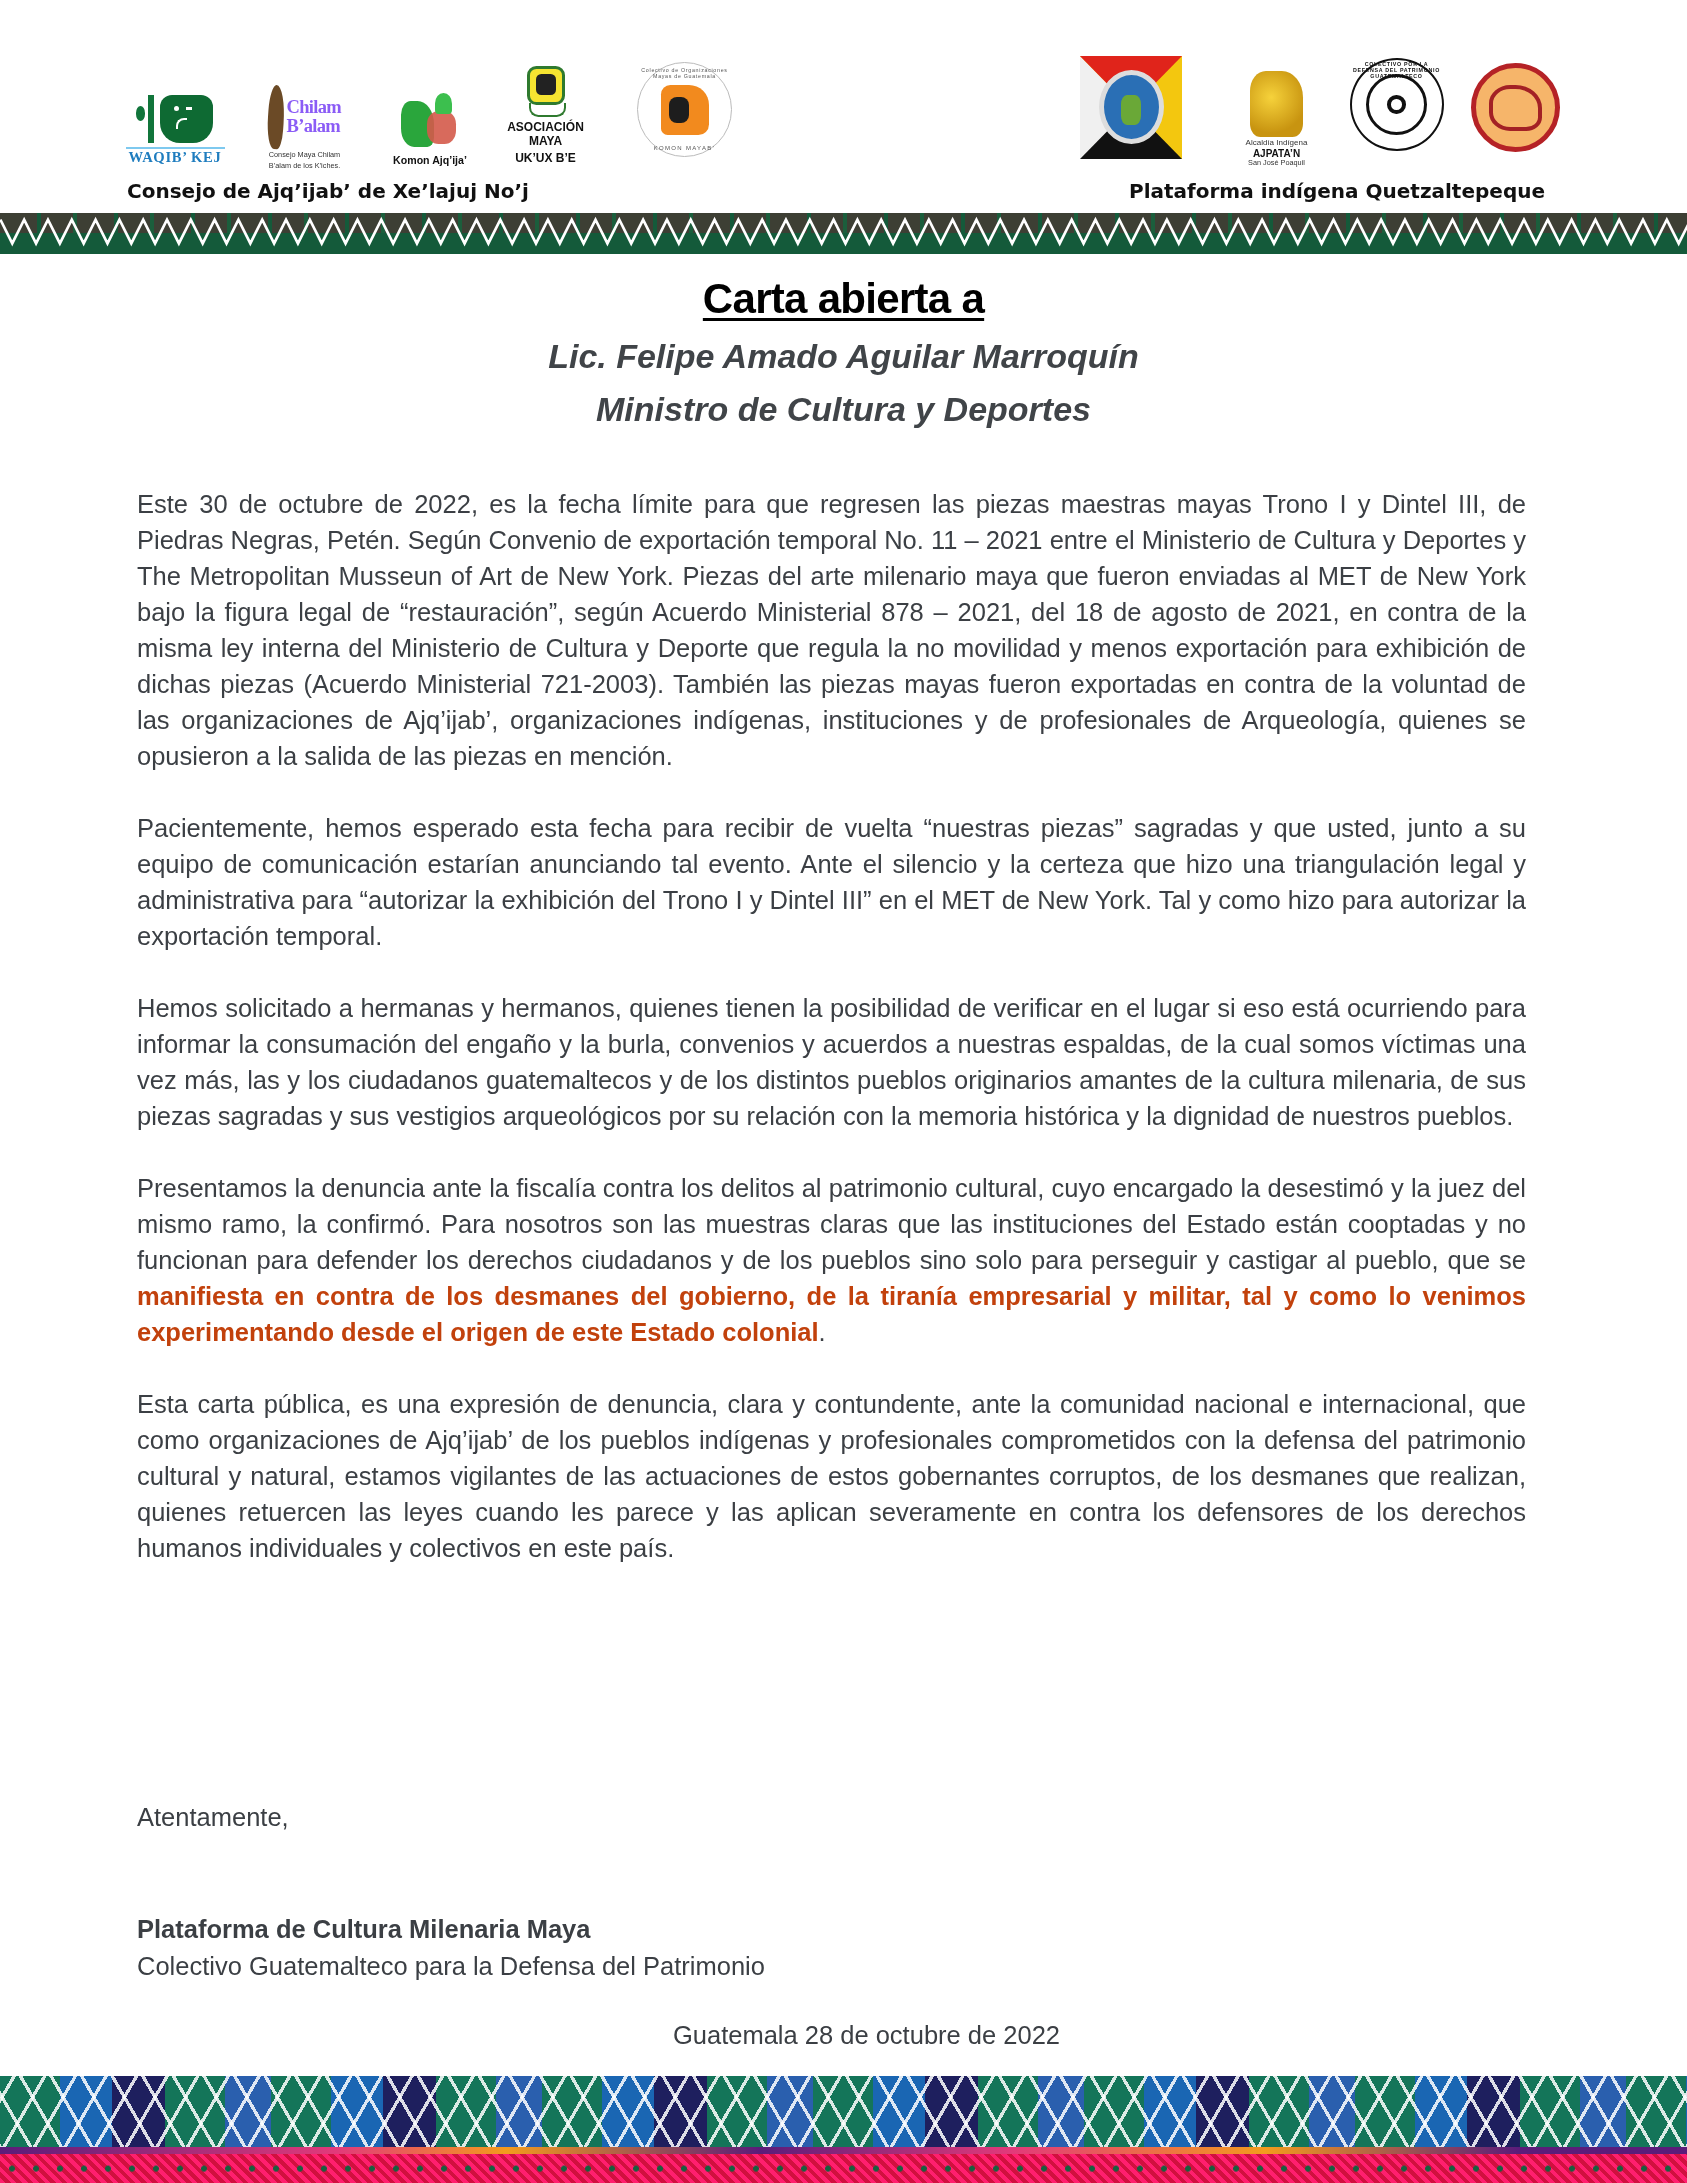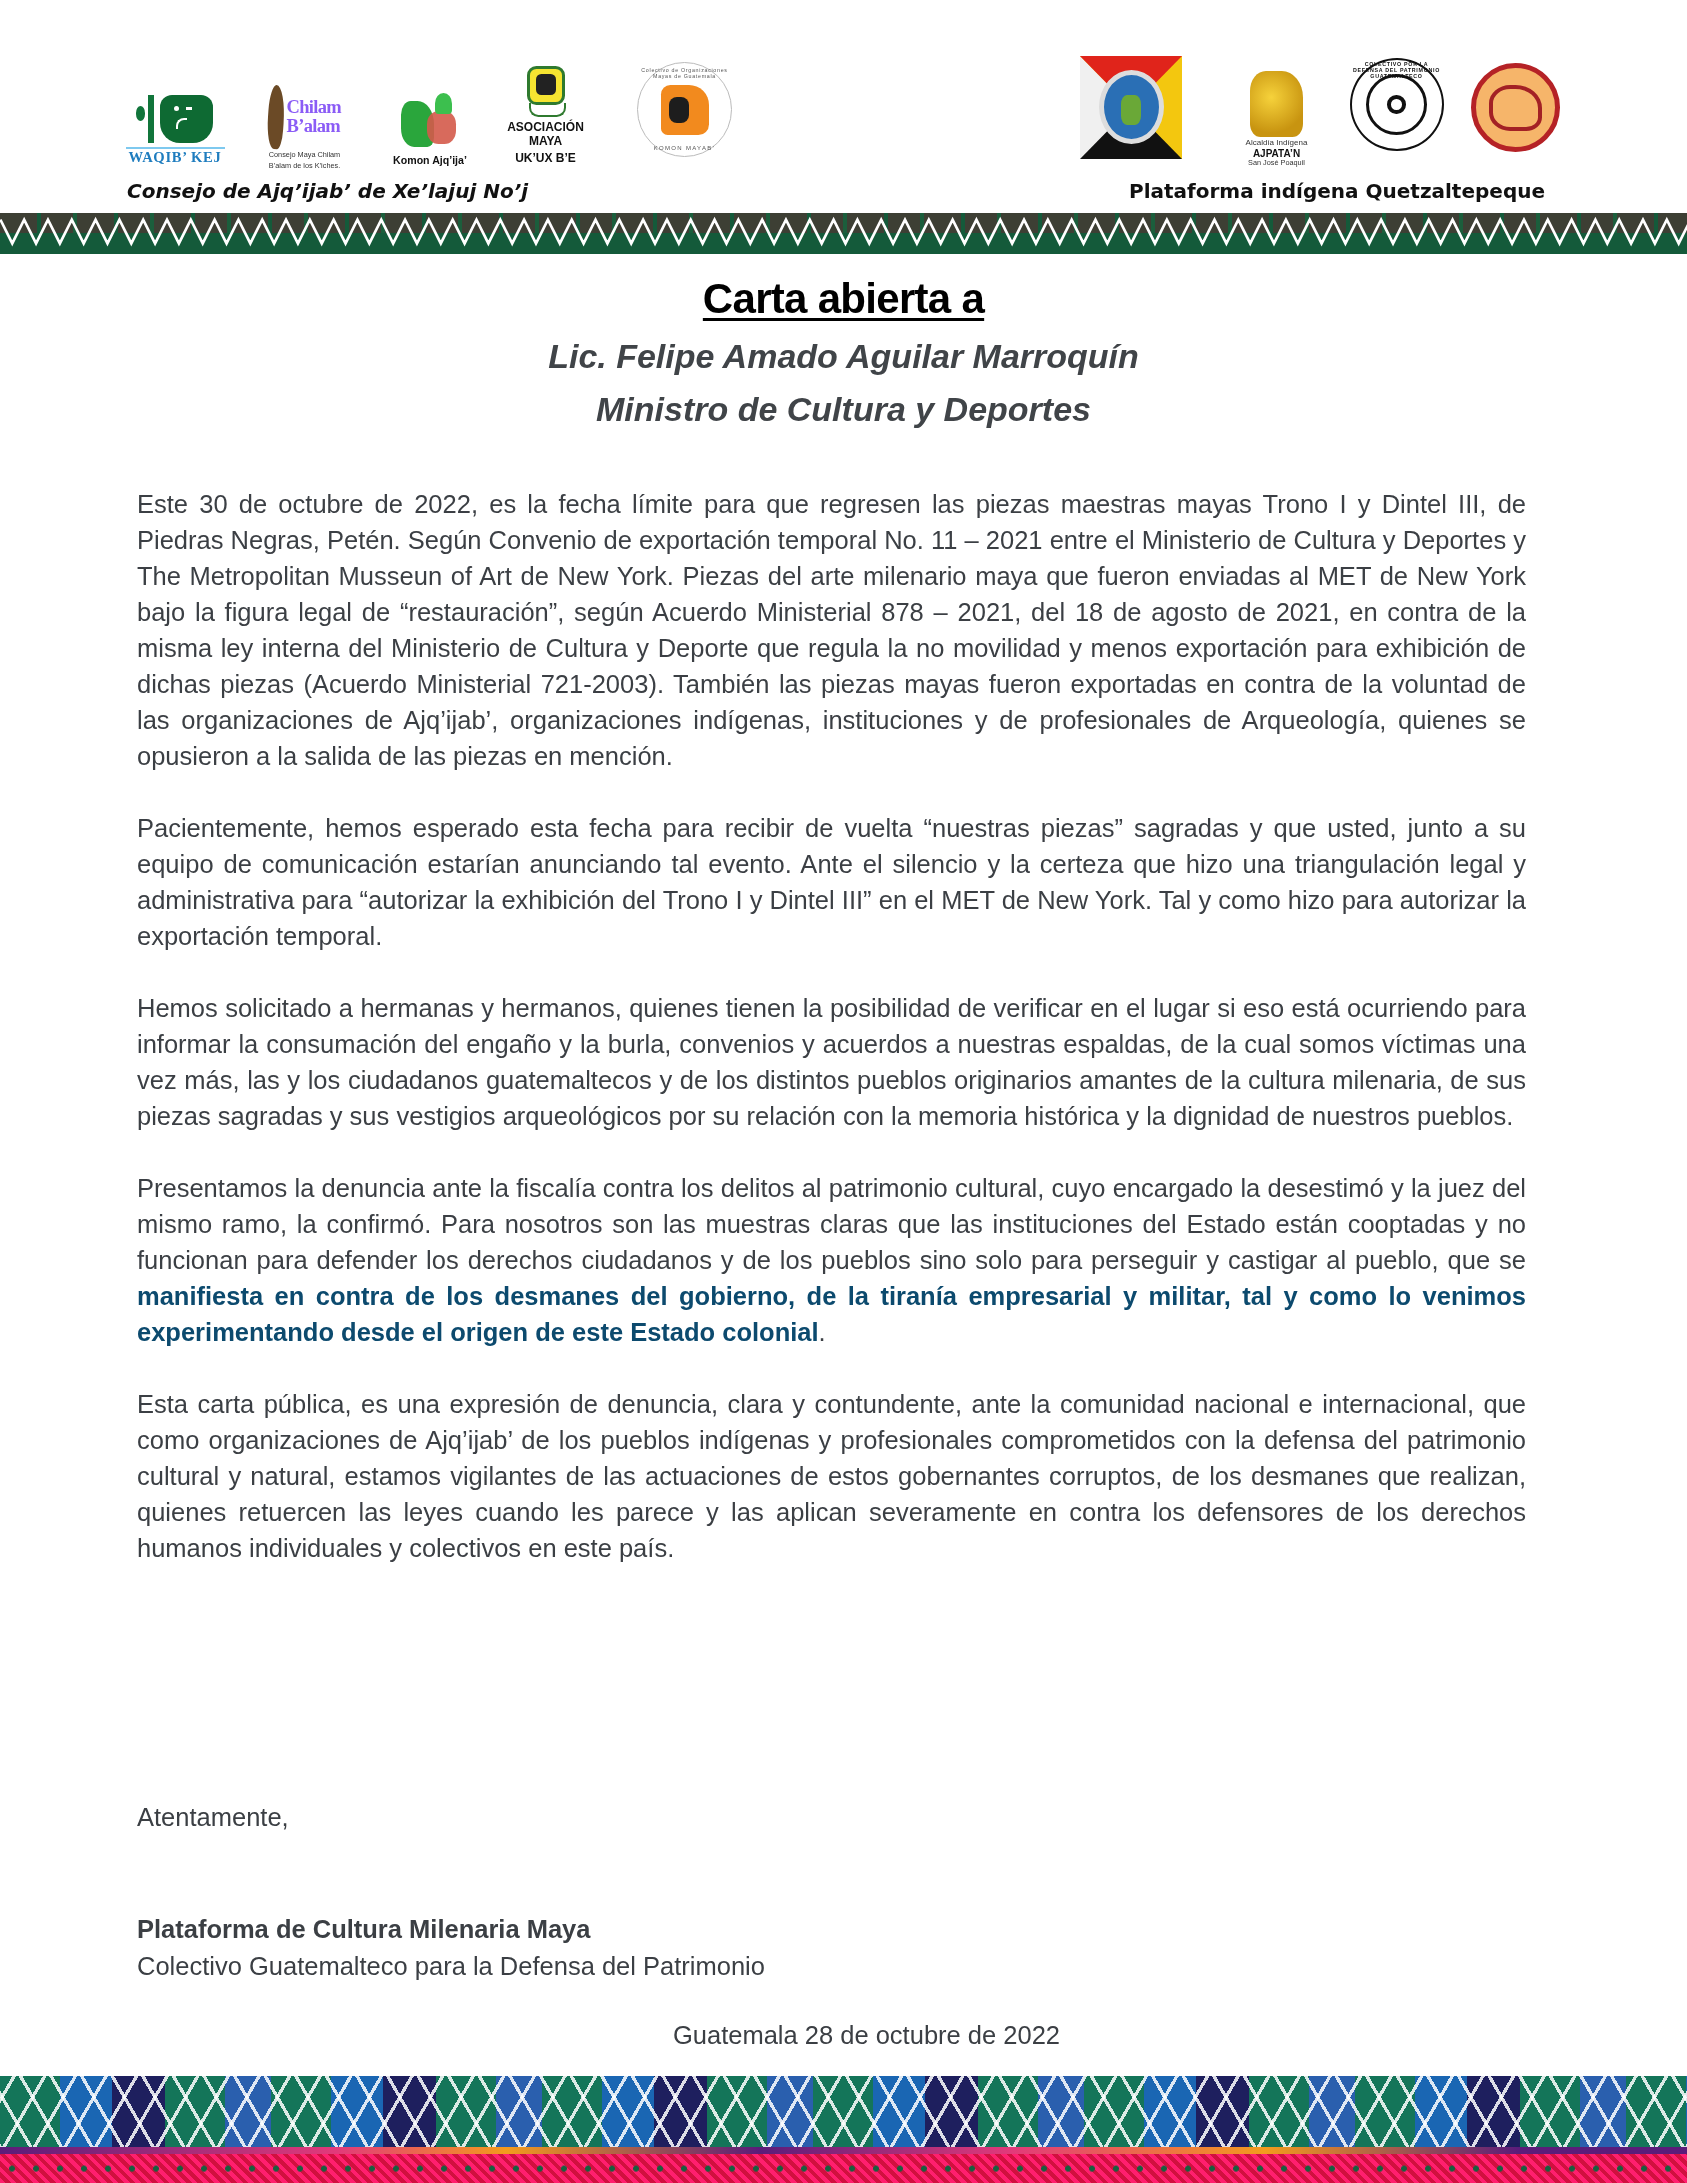--- a/index.html
+++ b/index.html
@@ -74,38 +74,38 @@
   .colectivo .ring { width: 90px; height: 90px; border-radius: 50%; border: 2px solid #111; display:flex; align-items:center; justify-content:center; position: relative; }
   .colectivo .inner { width: 61px; height: 61px; border-radius: 50%; border: 3.3px solid #111; display:flex; align-items:center; justify-content:center; box-sizing:border-box; }
   .colectivo .eye { width: 18.5px; height: 18.5px; border-radius: 50%; border: 4px solid #111; box-sizing: border-box; }
   .colectivo .arc { position:absolute; top: 1.3px; left:0; right:0; text-align:center; font-size: 5.3px; font-weight: bold; letter-spacing: 0.7px; color:#111; }
 
   .usac { left: 1350px; top: 13.2px; width: 93px; height: 93px; }
   .usac .ring { width: 89px; height: 89px; border-radius: 50%; background: #f6b56a; border: 5.3px solid #b52226; box-sizing: border-box; display:flex; align-items:center; justify-content:center; }
   .usac .core { width: 53px; height: 46px; border: 4px solid #a32125; border-radius: 40% 50% 30% 40%; box-sizing: border-box; }
 
   
-  .hdr-left { position: absolute; left: 127px; top: 179px; font-family: "DejaVu Sans", sans-serif; font-size: 20px; font-weight: bold; color: #111; font-style: italic; }
+  .hdr-left { position: absolute; left: 127px; top: 179px; font-family: "DejaVu Sans", sans-serif; font-size: 20px; font-weight: bold; color: #111; }
   .hdr-right { position: absolute; right: 142px; top: 179px; font-family: "DejaVu Sans", sans-serif; font-size: 20px; font-weight: bold; color: #111; }
 
   
   .zigzag { position: absolute; left: 0; top: 213px; width: 1687px; height: 41px; background: #145a3a; overflow: hidden; }
   .zigzag .top { position:absolute; left:0; top:0; width:100%; height: 20px; background: repeating-linear-gradient(90deg, #3d3f34 0 37px, #145a3a 37px 41px, #3d3f34 41px 73px, #1b5e3c 73px 77px); }
   .zigzag svg { position:absolute; left:0; top:0; }
 
   
   .title { position: absolute; left: 0; width: 1687px; top: 275px; text-align: center; font-family: "Liberation Sans", sans-serif; font-size: 42px; font-weight: bold; color: #000; text-decoration: underline; text-underline-offset: 5.3px; text-decoration-thickness: 3.3px; letter-spacing: -0.7px; }
   .addressee { position: absolute; left: 0; width: 1687px; text-align: center; font-family: "Liberation Sans", sans-serif; font-style: italic; font-weight: bold; font-size: 34px; color: #404448; }
   .addressee.n1 { top: 337px; }
   .addressee.n2 { top: 390px; }
 
   
   .body { position: absolute; left: 137px; width: 1389px; top: 486px; font-family: "Liberation Sans", sans-serif; font-size: 25.5px; line-height: 36px; color: #3b3f44; text-align: justify; }
   .body p { margin: 0 0 36px 0; }
-  .body b { color: #0c4a6e; }
+  .body b { color: #c2410c; }
 
   .closing { position: absolute; left: 137px; top: 1803px; font-size: 25.5px; color: #3b3f44; }
   .sig1 { position: absolute; left: 137px; top: 1915px; font-size: 25.5px; font-weight: bold; color: #3b3f44; }
   .sig2 { position: absolute; left: 137px; top: 1952px; font-size: 25.5px; color: #3b3f44; }
   .date { position: absolute; left: 0; width: 1687px; text-align: center; top: 2021px; font-size: 25.5px; color: #3b3f44; padding-left: 46px; box-sizing: border-box; }
 
   
   .textile { position: absolute; left: 0; top: 2076px; width: 1687px; height: 107px; overflow: hidden; }
   .textile .weave { position:absolute; left:0; top:0; width:100%; height: 74px;
      background:

